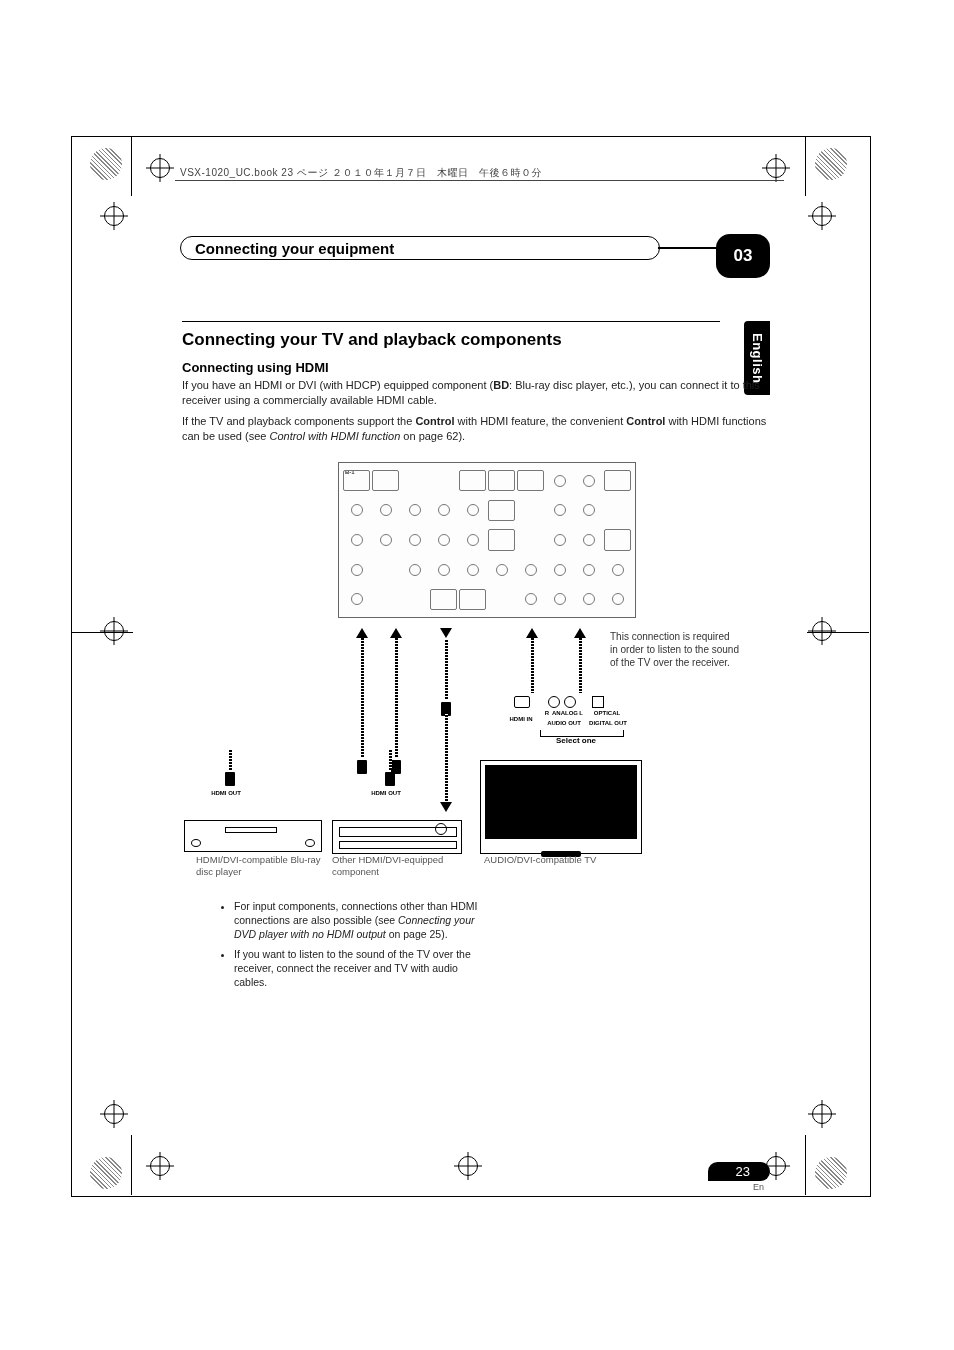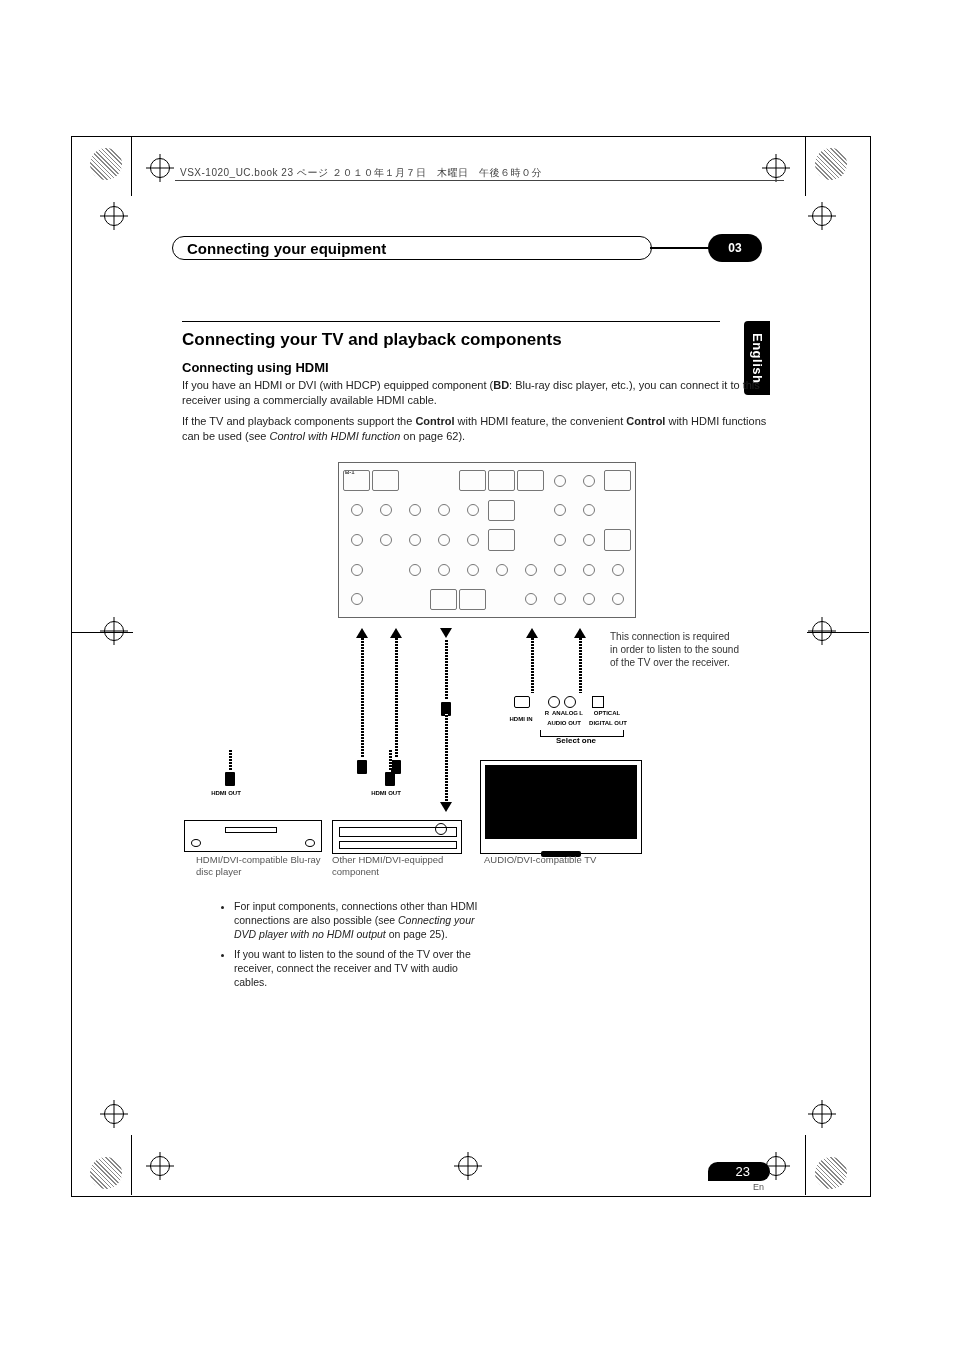--- a/index.html
+++ b/index.html
@@ -53,43 +53,43 @@
     letter-spacing: .5px;
   }
   .header-rule {
     position: absolute;
     left: 175px; right: 170px;
     top: 180px;
     border-top: 1px solid #444;
   }
   .chapter-bar {
     position: absolute;
-    left: 172px;
+    left: 180px;
     top: 236px;
     width: 590px;
     height: 24px;
   }
   .chapter-bar .pill {
     position:absolute; left:0; top:0;
     width: 480px; height:24px;
     border:1.5px solid #000;
     border-radius: 12px;
     display:flex; align-items:center;
     padding-left:14px;
     font-weight: bold;
     font-size: 15px;
     box-sizing:border-box;
   }
   .chapter-bar .num {
     position:absolute; right:0; top:-2px;
-    width: 54px; height:28px;
+    width: 54px; height:44px;
     background:#000; color:#fff;
     border-radius: 14px;
     display:flex; align-items:center; justify-content:center;
-    font-weight:bold; font-size:12px;
+    font-weight:bold; font-size:17px;
   }
   .chapter-bar .bridge {
     position:absolute;
     left: 478px; right: 50px;
     top: 11px;
     height: 2px;
     background:#000;
   }
   .lang-tab {
     position: absolute;

